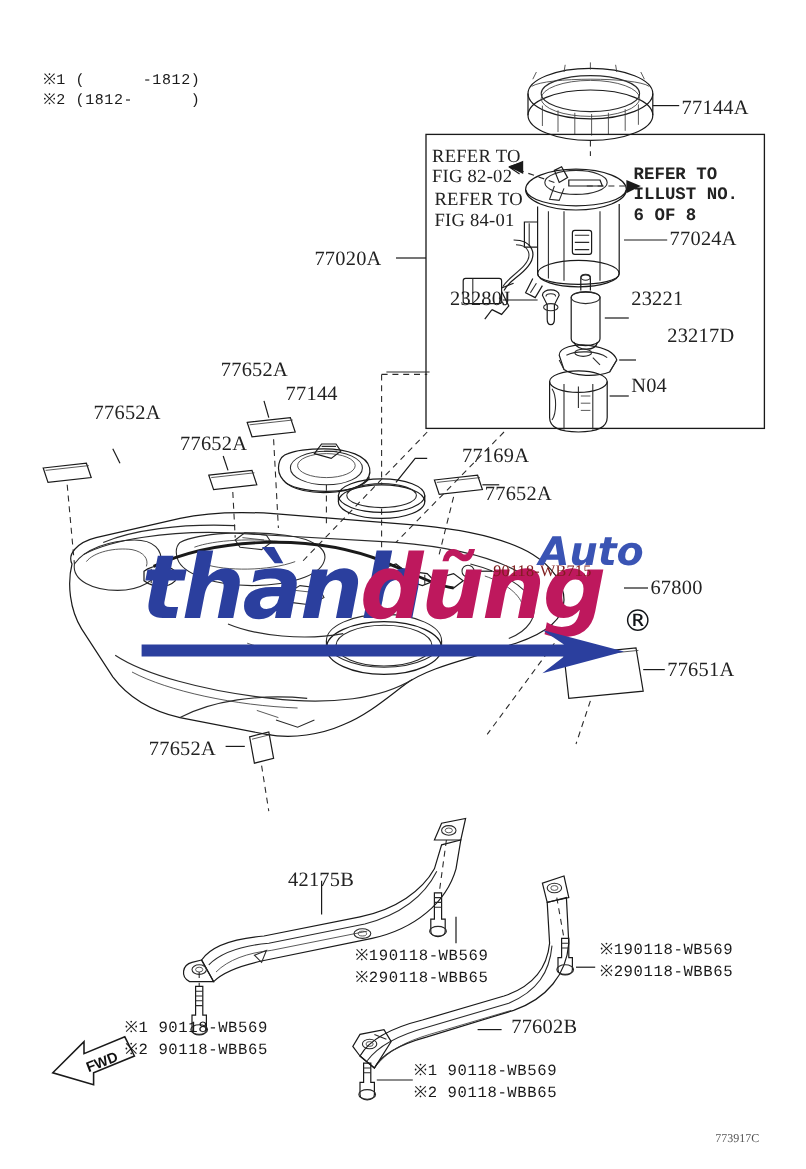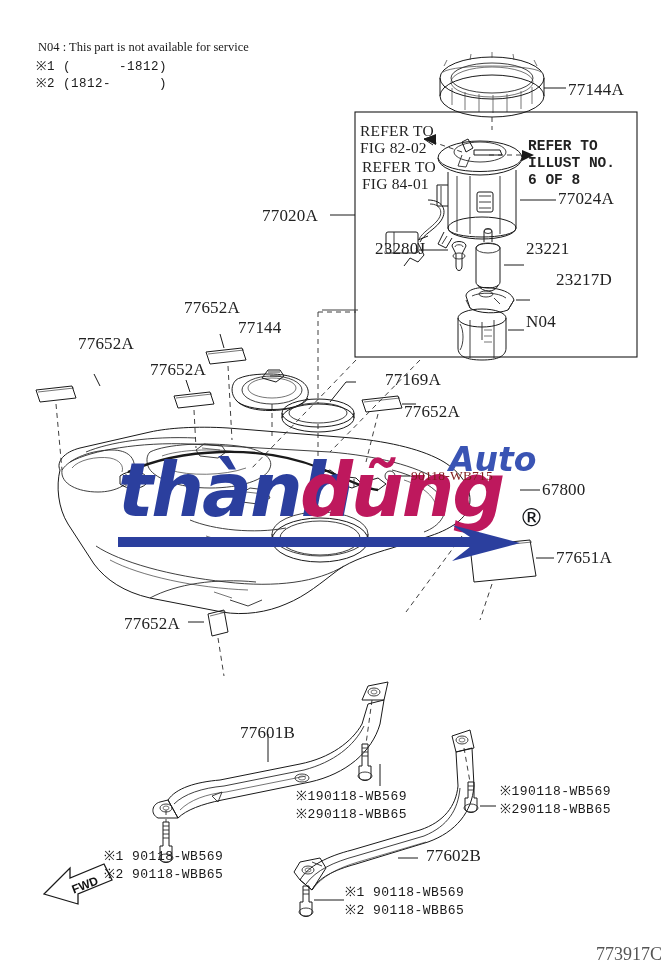--- a/index.html
+++ b/index.html
@@ -9,21 +9,21 @@
   .lbl{position:absolute;white-space:pre;font-family:"Liberation Serif",serif;
        font-size:17px;color:#222;letter-spacing:.2px;}
   .note{position:absolute;white-space:pre;font-family:"Liberation Serif",serif;
         font-size:12.5px;color:#1a1a1a;}
   .note-mono{position:absolute;white-space:pre;font-family:"Liberation Mono",monospace;
         font-size:12.5px;color:#1a1a1a;letter-spacing:.5px;}
   .bold{font-family:"Liberation Mono",monospace;font-weight:bold;font-size:14.5px;
         letter-spacing:0px;line-height:17px;}
   .refer{font-family:"Liberation Serif",serif;font-size:15.5px;line-height:17px;}
   .small-lbl{font-size:13.5px;}
-  .code{position:absolute;font-family:"Liberation Serif",serif;font-size:18px;color:#555;}
+  .code{position:absolute;font-family:"Liberation Serif",serif;font-size:10px;color:#555;}
   svg{position:absolute;left:0;top:0;overflow:visible;}
   .ln{stroke:#1a1a1a;stroke-width:1;fill:none;}
   .thin{stroke:#2a2a2a;stroke-width:.9;fill:none;}
   .hair{stroke:#3a3a3a;stroke-width:.7;fill:none;}
   .dash{stroke:#2a2a2a;stroke-width:.9;fill:none;stroke-dasharray:5 4;}
   .dash2{stroke:#2a2a2a;stroke-width:.9;fill:none;stroke-dasharray:7 5;}
   .box{stroke:#1a1a1a;stroke-width:1.1;fill:none;}
   
   #wm{position:absolute;left:0;top:425px;width:669px;height:135px;pointer-events:none;}
   .wm-main{position:absolute;font-family:"DejaVu Sans",sans-serif;font-weight:bold;
@@ -32,21 +32,20 @@
   .wm-dark{color:#be185d;}
   .wm-auto{position:absolute;font-family:"DejaVu Sans",sans-serif;font-weight:bold;
            font-style:italic;font-size:33px;color:#3a54b4;}
   .wm-reg{position:absolute;font-family:"DejaVu Sans",sans-serif;font-size:25px;color:#111317;}
 </style>
 </head>
 <body>
 
 <div id="sheet">
 
-  <div class="note" style="left:38px;top:40px;">N04 : This part is not available for service</div>
   <div class="note-mono" style="left:36px;top:57px;">※1 (      -1812)</div>
   <div class="note-mono" style="left:36px;top:74px;">※2 (1812-      )</div>
 
   <svg width="672" height="974" viewBox="0 0 672 974">
 
     <g>
       <ellipse class="ln" cx="492" cy="96" rx="52" ry="21"></ellipse>
       <ellipse class="ln" cx="492" cy="78" rx="52" ry="21"></ellipse>
       <path class="ln" d="M440,78 L440,96 M544,78 L544,96"></path>
       <ellipse class="thin" cx="492" cy="78" rx="41" ry="15"></ellipse>
@@ -401,21 +400,21 @@
   <div class="lbl" style="left:542px;top:480px;">67800</div>
   <div class="lbl" style="left:556px;top:548px;">77651A</div>
   <div class="lbl small-lbl" style="left:411px;top:468px;color:#7f1d1d;">90118-WB715</div>
 
   <div class="lbl" style="left:78px;top:334px;">77652A</div>
   <div class="lbl" style="left:150px;top:360px;">77652A</div>
   <div class="lbl" style="left:184px;top:298px;">77652A</div>
   <div class="lbl" style="left:404px;top:402px;">77652A</div>
   <div class="lbl" style="left:124px;top:614px;">77652A</div>
 
-  <div class="lbl" style="left:240px;top:723px;">77601B</div>
+  <div class="lbl" style="left:240px;top:723px;">42175B</div>
   <div class="lbl" style="left:426px;top:846px;">77602B</div>
 
   <div class="note-mono" style="left:104px;top:846px;font-size:13px;">※1 90118-WB569</div>
   <div class="note-mono" style="left:104px;top:864px;font-size:13px;">※2 90118-WBB65</div>
 
   <div class="note-mono" style="left:296px;top:786px;font-size:13px;">※190118-WB569</div>
   <div class="note-mono" style="left:296px;top:804px;font-size:13px;">※290118-WBB65</div>
 
   <div class="note-mono" style="left:500px;top:781px;font-size:13px;">※190118-WB569</div>
   <div class="note-mono" style="left:500px;top:799px;font-size:13px;">※290118-WBB65</div>

